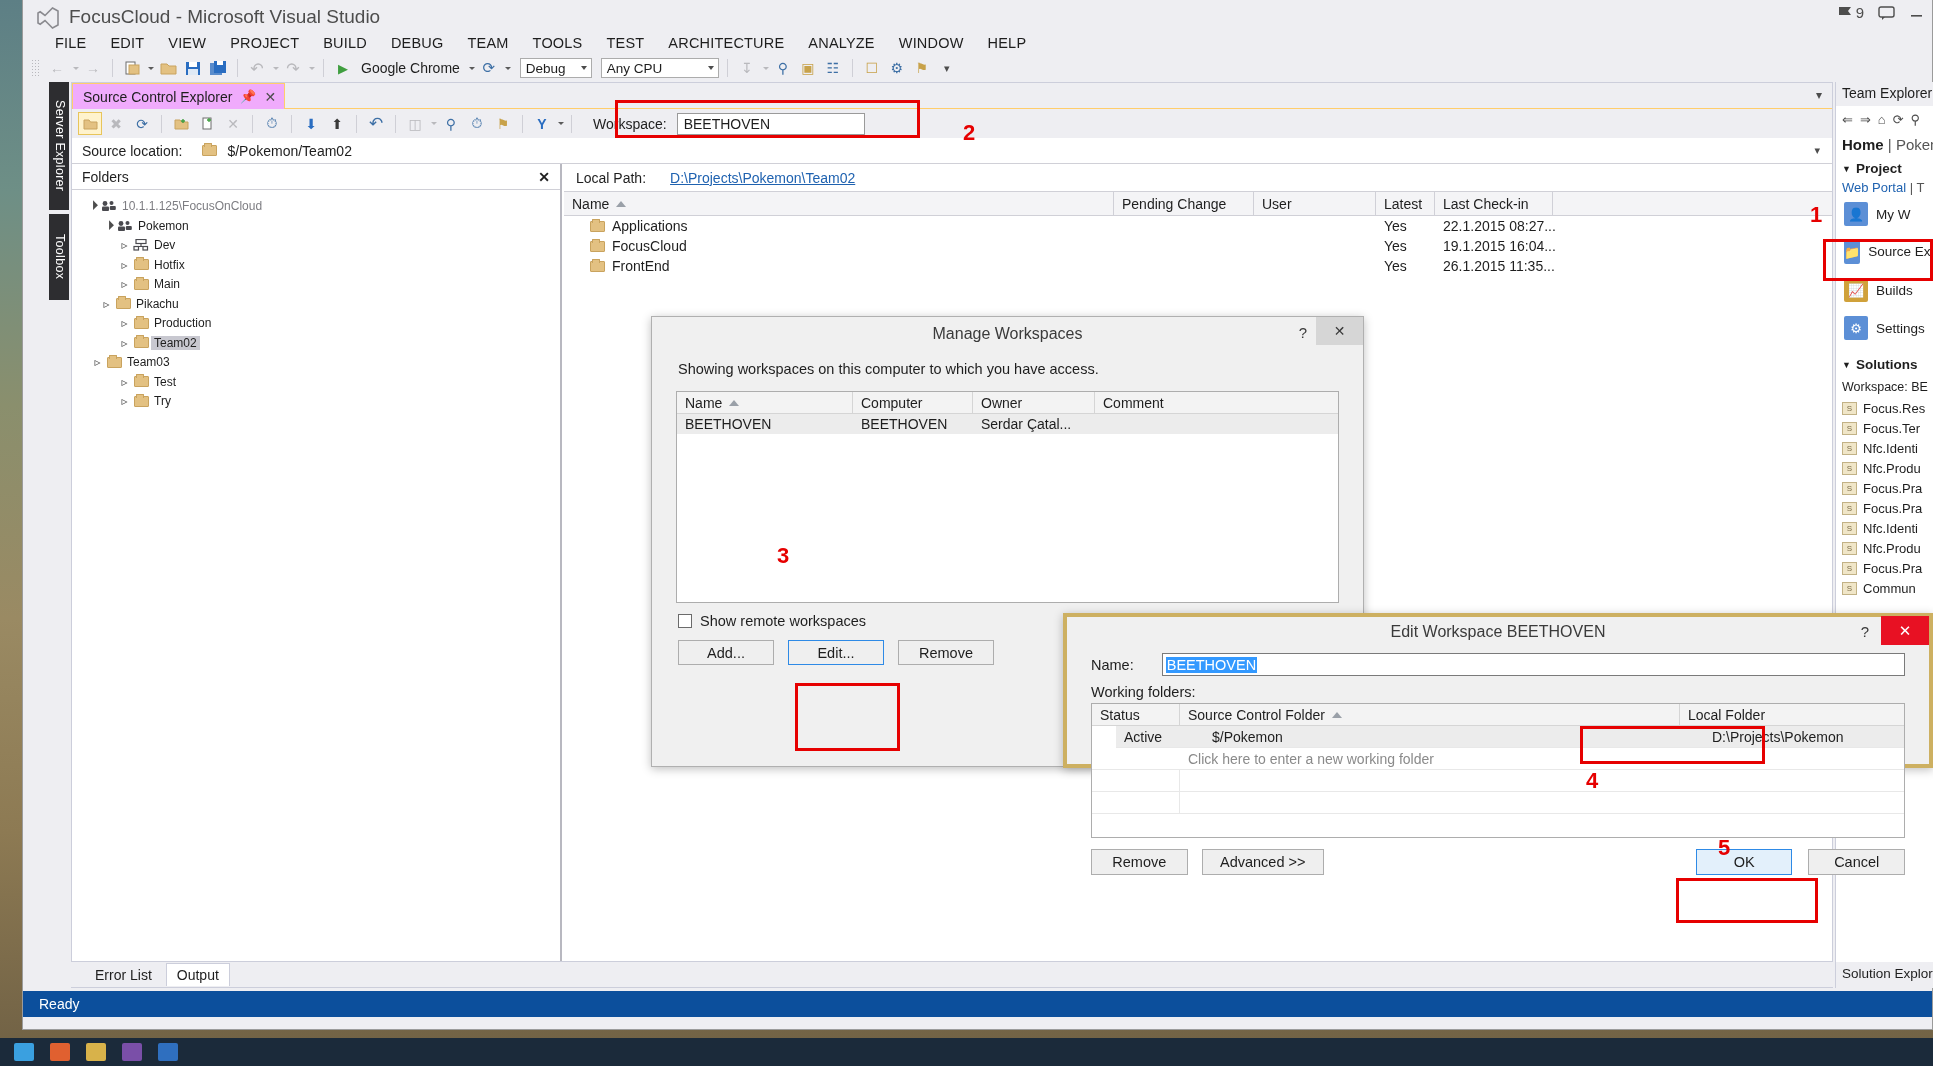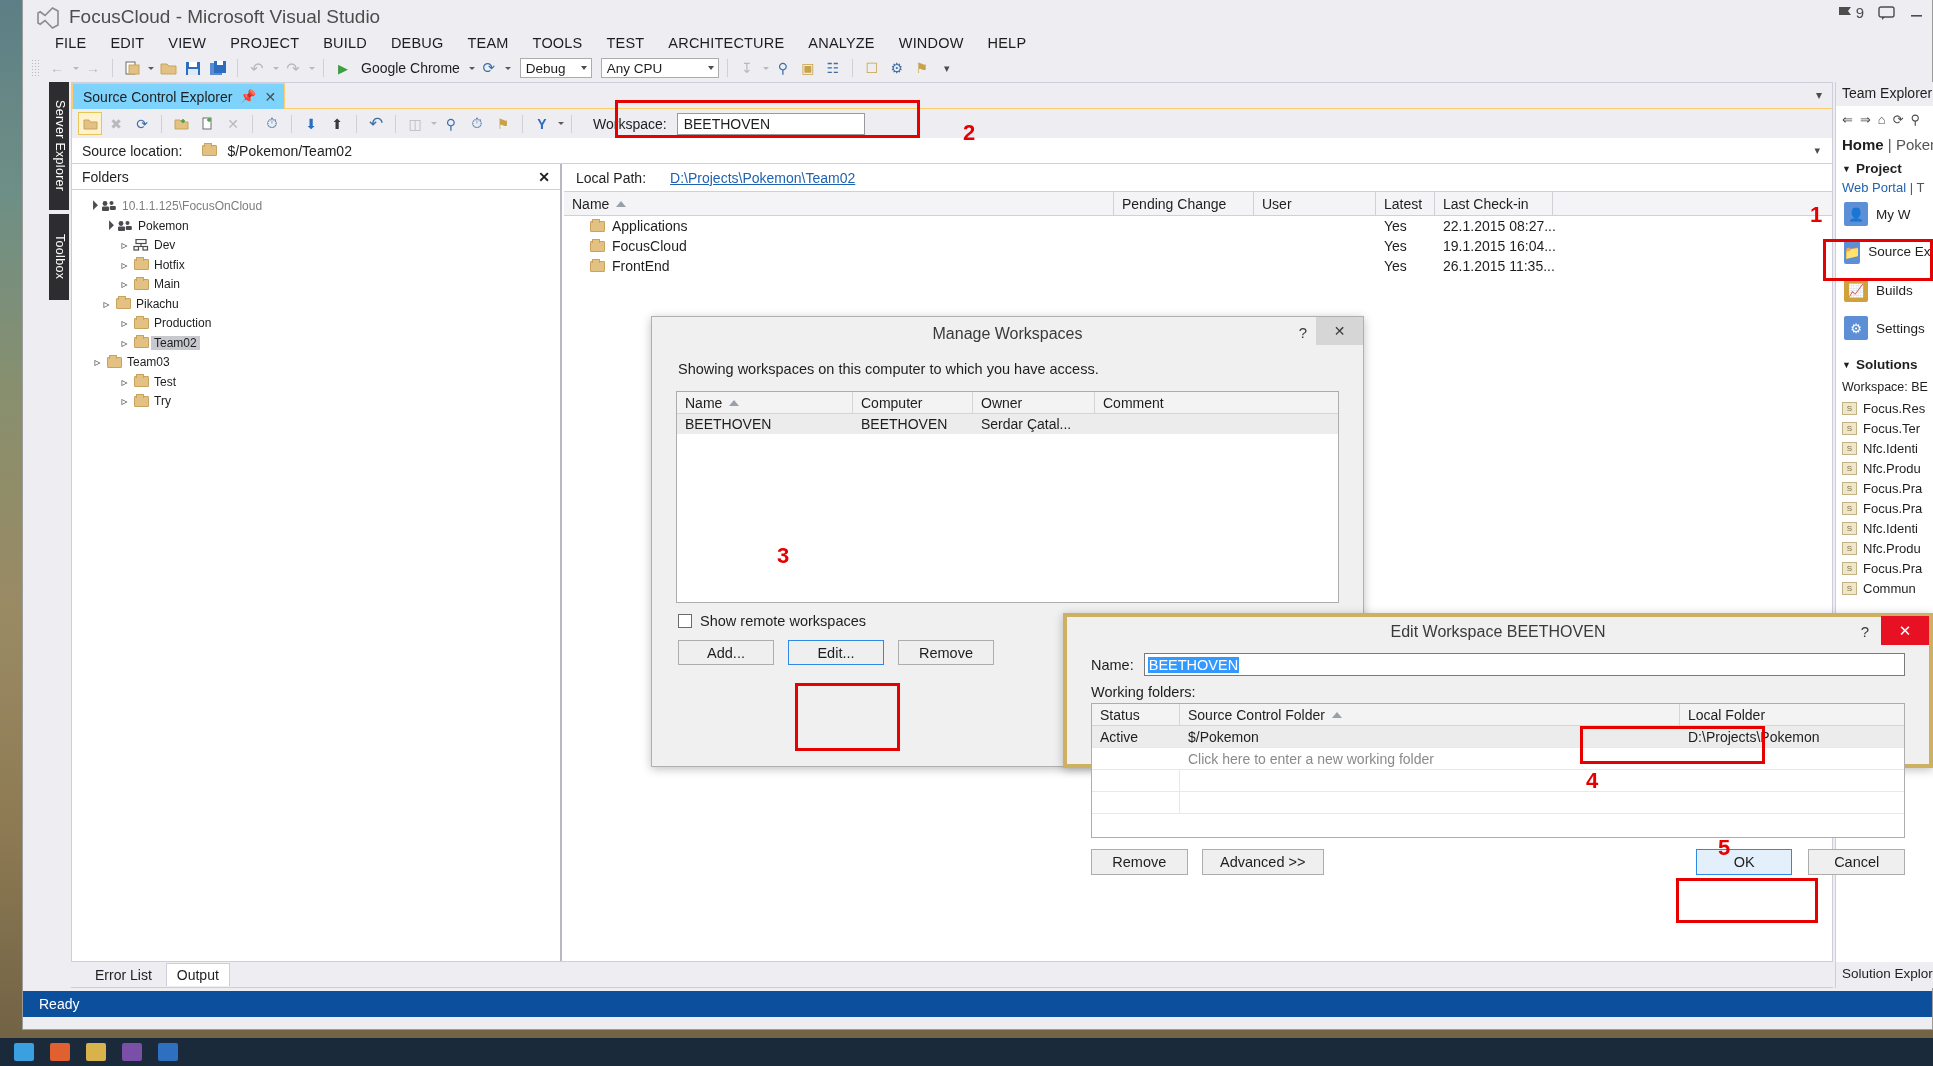--- a/index.html
+++ b/index.html
@@ -95,21 +95,21 @@
   #sce-window {
     position: absolute; left: 48px; top: 82px; width: 1762px; height: 906px;
     background: #ffffff; border: 1px solid #cccedb;
   }
   #sce-tabstrip {
     position: absolute; left: 0; top: 0; width: 100%; height: 26px;
     background: #eeeef2; border-bottom: 1px solid #ffcd6b;
   }
   #sce-tab {
     position: absolute; left: 0; top: 0; height: 26px;
-    background: #7dd3fc; border-top: 1px solid #ffcd6b;
+    background: #f0abfc; border-top: 1px solid #ffcd6b;
     border-left: 1px solid #ffcd6b; border-right: 1px solid #ffcd6b;
     display: flex; align-items: center; gap: 8px; padding: 0 8px 0 10px;
     font-size: 14px; color: #1e1e1e;
   }
   .tab-pin { font-size: 13px; color: #4d4d4d; }
   .tab-x { font-size: 14px; color: #4d4d4d; }
   #sce-chevron { position: absolute; right: 10px; top: 5px; color: #4d4d4d; font-size: 12px; }
 
   
   #sce-toolbar {
@@ -263,32 +263,32 @@
   }
   #dlg-edit-title {
     height: 30px; position: relative; display:flex; align-items:center; justify-content:center;
     font-size: 16px; color: #3a3a3a; background: #f0f0f0;
   }
   #dlg-edit-close {
     position: absolute; right: 0; top: -1px; width: 48px; height: 29px; background: #e81123; color: #fff;
     display:flex; align-items:center; justify-content:center; font-size: 15px;
   }
   #dlg-edit-body { padding: 6px 24px 0 24px; font-size: 14.5px; }
-  #ew-name-row { display: flex; align-items: center; gap: 10px; margin-bottom: 8px; }
+  #ew-name-row { display: flex; align-items: center; gap: 28px; margin-bottom: 8px; }
   #ew-name-input {
     flex: 1; height: 23px; background: #fff; border: 1px solid #7a7a7a; padding: 1px 3px;
     display: flex; align-items: center;
   }
   #ew-name-value { background: #3399ff; color: #fff; padding: 0 1px; }
   #ew-wf-label { margin: 0 0 3px 0; }
   #ew-grid { background: #fff; border: 1px solid #adadad; height: 135px; }
   #ew-grid-head { display: flex; height: 22px; background: #f3f3f3; border-bottom: 1px solid #d5d5d5; font-size: 14px; }
   .ew-h { border-right: 1px solid #d5d5d5; padding: 2px 8px; display:flex; align-items:center; gap:7px; }
   .ew-row { display: flex; height: 22px; align-items: center; font-size: 14px; border-bottom: 1px solid #e8e8e8; }
-  .ew-row.active-row { background: #ececec; }
+  .ew-row.active-row { background: #ececec; margin-left: 24px; }
   .ew-c { padding: 0 8px; }
   .ew-c.placeholder { color: #8a8a8a; }
   #ew-buttons { display: flex; align-items: center; margin-top: 11px; }
   .ew-btn {
     width: 98px; height: 26px; background: #efefef; border: 1px solid #adadad;
     display:flex; align-items:center; justify-content:center; font-size: 14.5px;
   }
   .ew-btn.ok { background: #e3f0fb; border: 1px solid #2e8ae6; }
 
   

